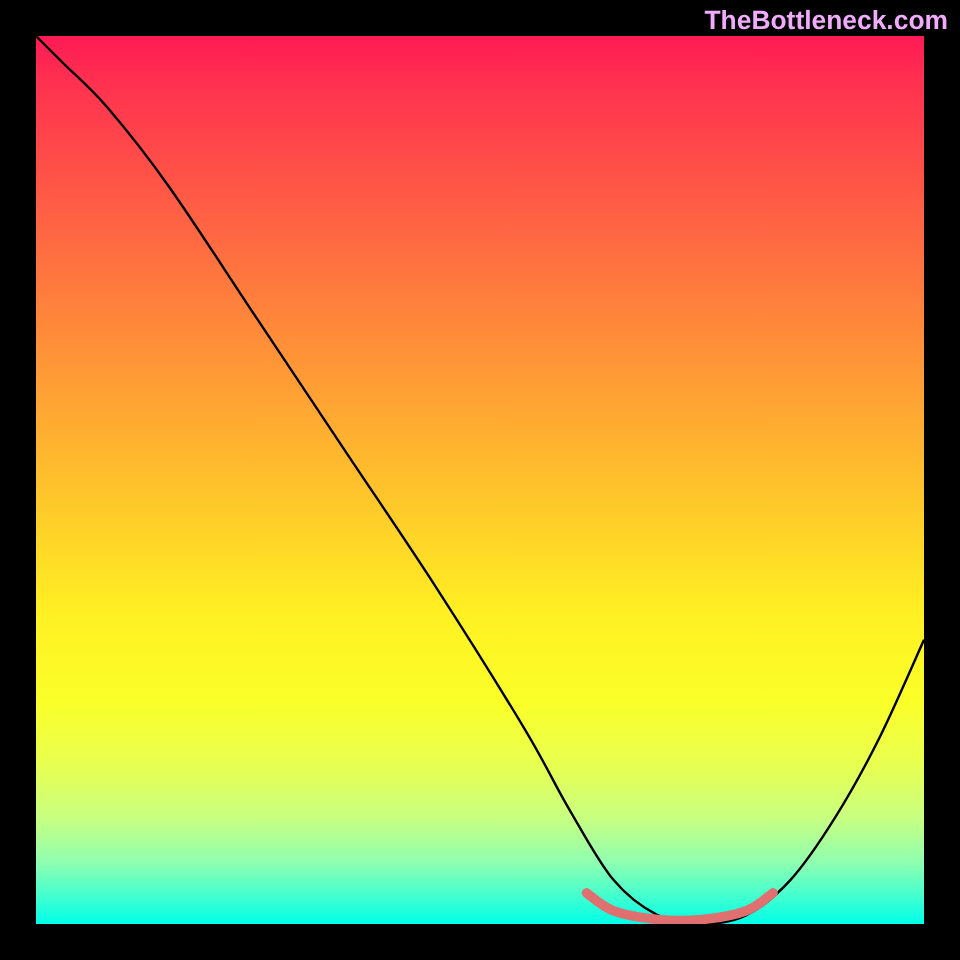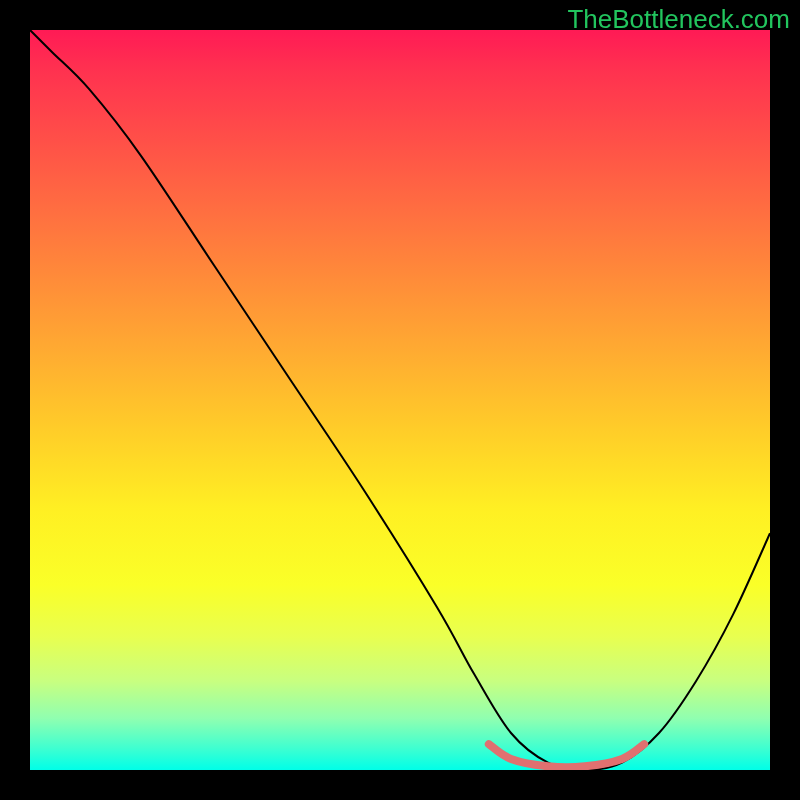--- a/index.html
+++ b/index.html
@@ -8,23 +8,23 @@
     height: 800px;
     background: #000;
     position: relative;
     font-family: Arial, sans-serif;
     overflow: hidden;
   }
   .watermark {
     position: absolute;
     top: 4px;
     right: 10px;
-    color: #22c55e;
-    font-size: 26px;
-    font-weight: normal;
+    color: #f0abfc;
+    font-size: 22px;
+    font-weight: bold;
     z-index: 10;
   }
   .plot-area {
     position: absolute;
     left: 30px;
     top: 30px;
     width: 740px;
     height: 740px;
     background: linear-gradient(to bottom,
       #ff1a55 0%,

